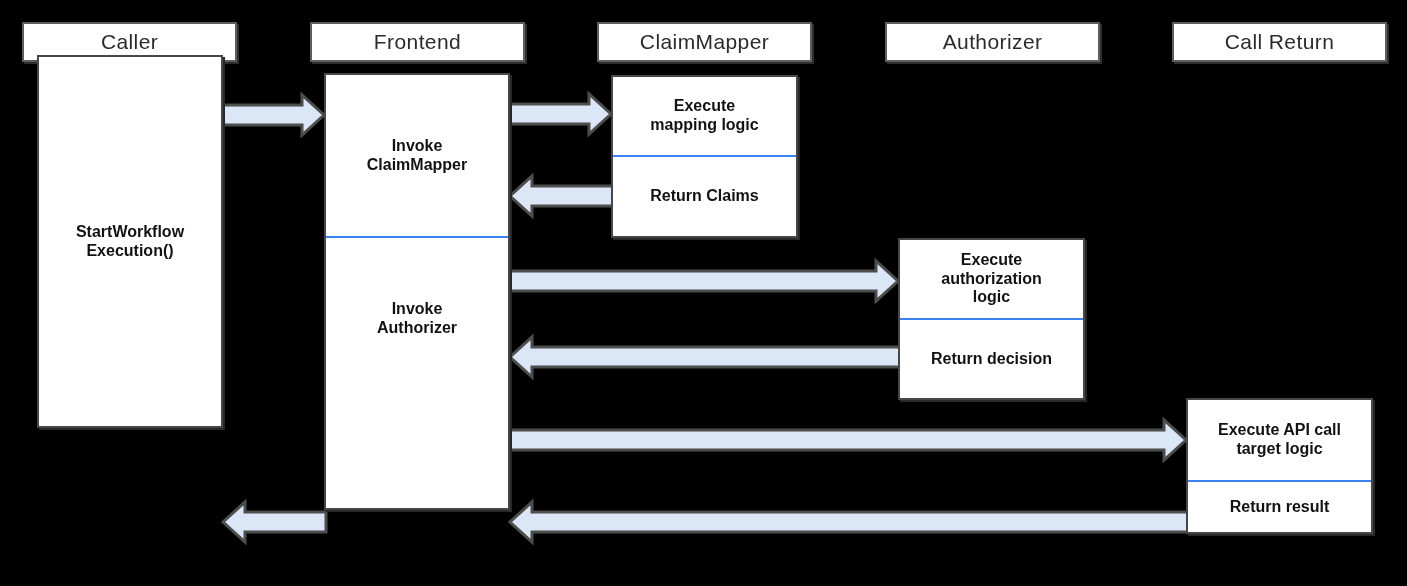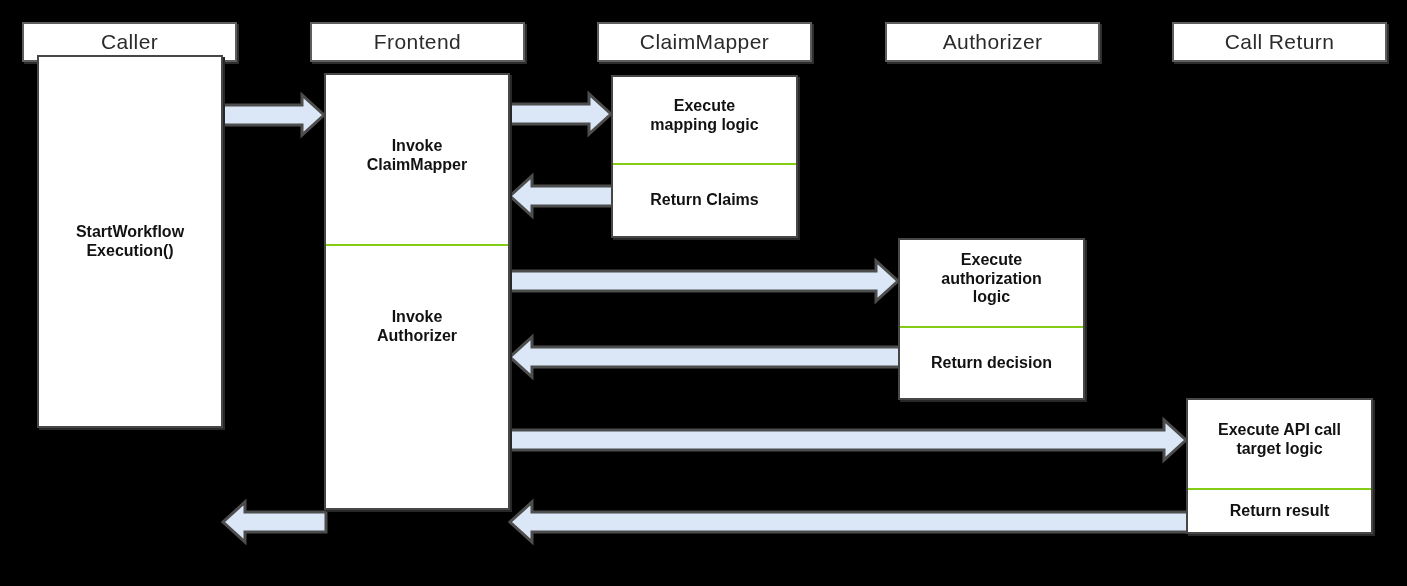--- a/index.html
+++ b/index.html
@@ -62,21 +62,21 @@
     text-align: center;
     font-weight: bold;
     font-size: 16px;
     line-height: 1.18;
     color: #121212;
     white-space: pre-line;
     padding: 2px 4px;
     box-sizing: border-box;
   }
   .segment.grow { flex: 1 1 auto; }
-  .segment + .segment { border-top: 2px solid #84cc16; margin-top: 8px; }
+  .segment + .segment { border-top: 2px solid #3b82f6; }
 </style>
 </head>
 <body>
 
 <div class="canvas">
 
   <svg class="arrows-svg" viewBox="0 0 1407 586" xmlns="http://www.w3.org/2000/svg">
     <polygon points="221,105 302,105 302,95 324,115 302,135 302,125 221,125"></polygon>
     <polygon points="508,104 589,104 589,94 611,114 589,134 589,124 508,124"></polygon>
     <polygon points="613,186 532,186 532,176 510,196 532,216 532,206 613,206"></polygon>

